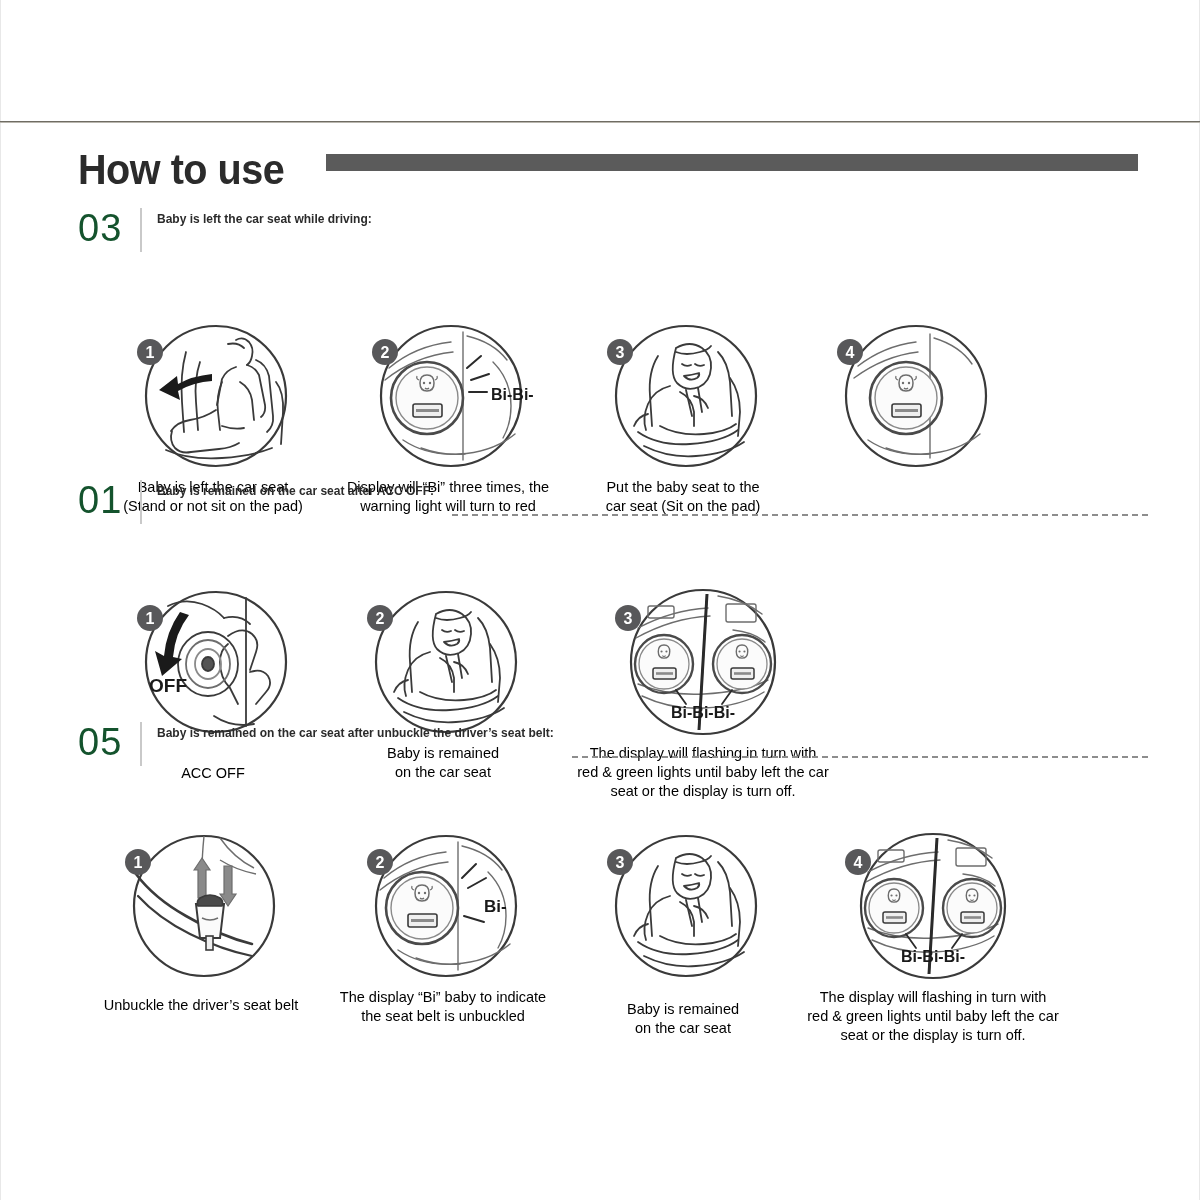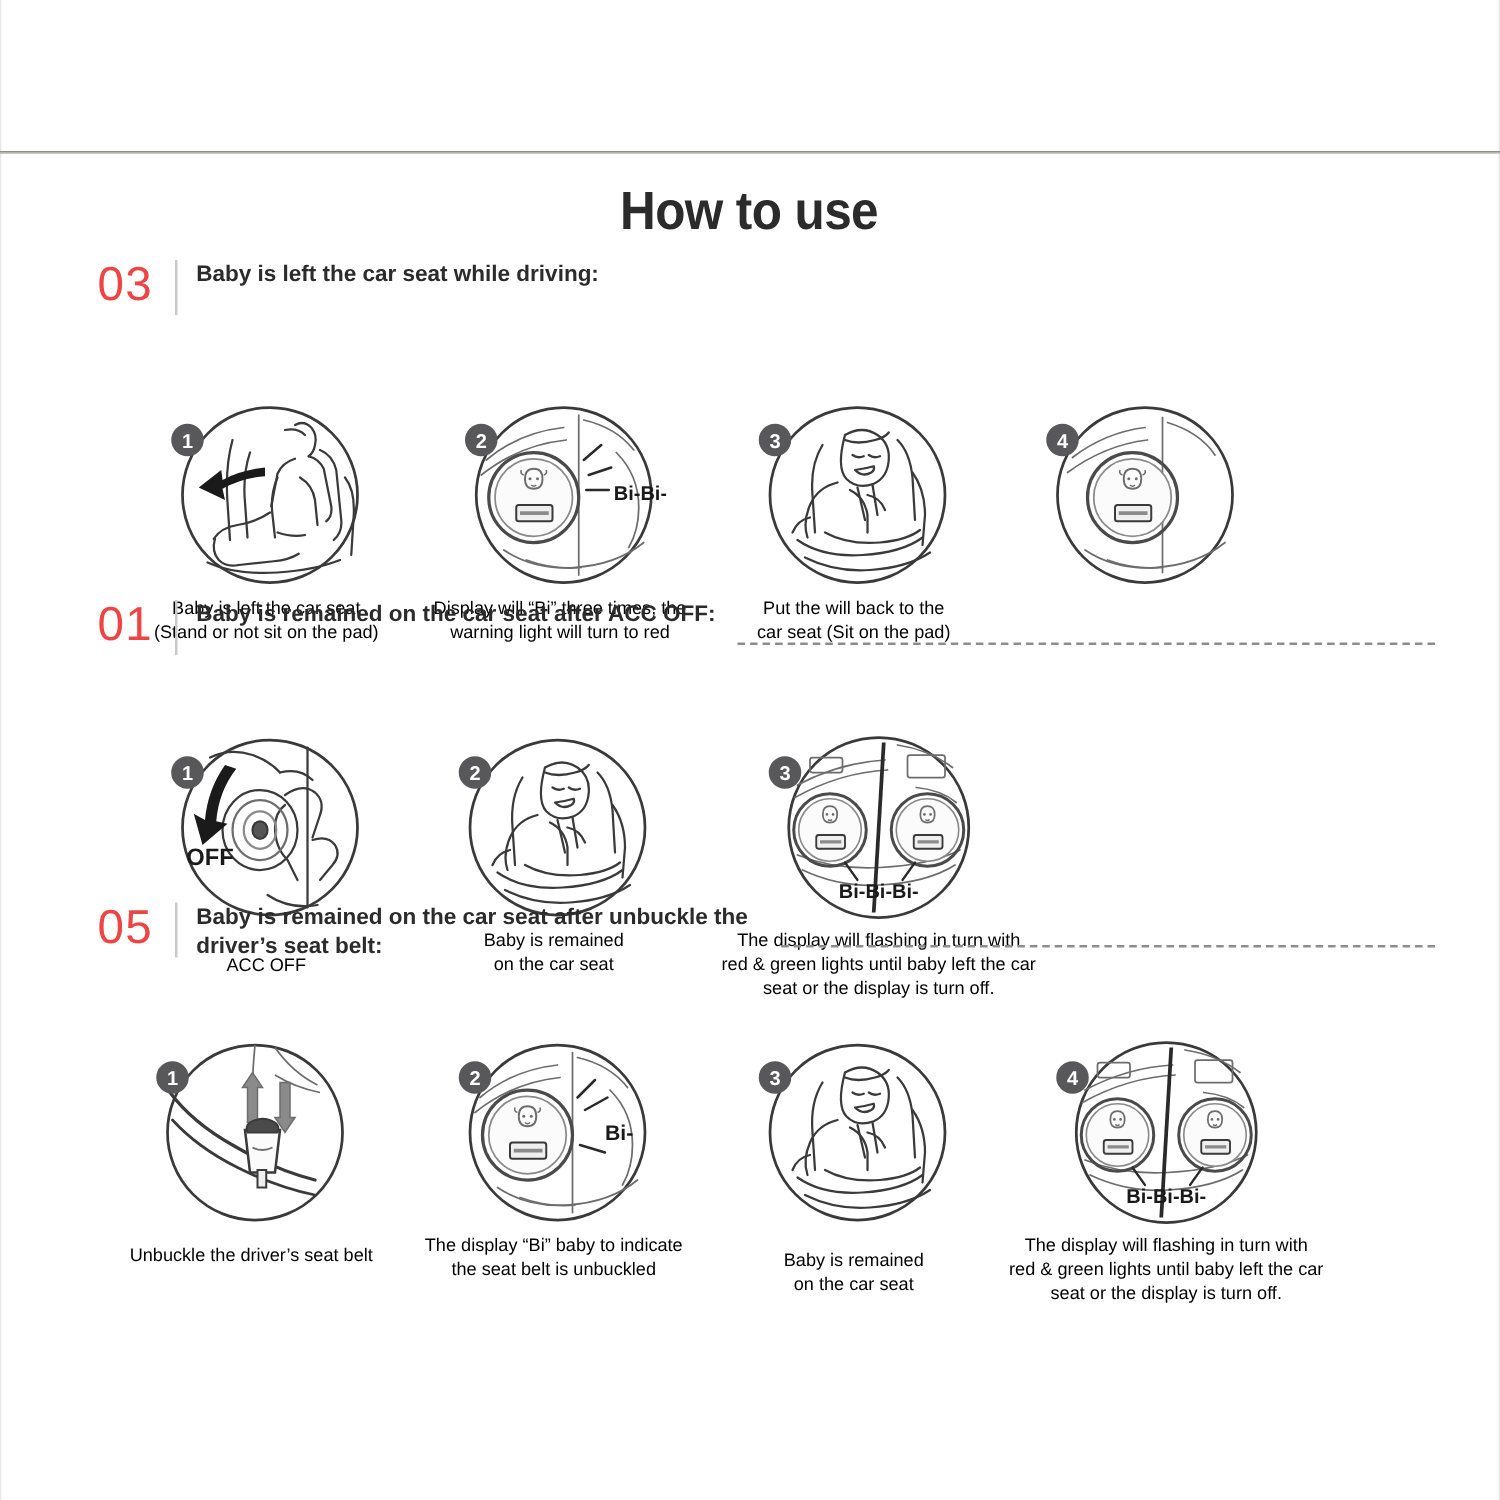--- a/index.html
+++ b/index.html
@@ -44,22 +44,20 @@
   .frame-right { right: 0; }
 
   
   .title-row {
     position: absolute;
     left: 78px;
     top: 148px;
     width: 1060px;
     height: 48px;
     display: flex;
-    align-items: center;
-    flex-direction: column;
   }
   .title-text {
     font-size: 43px;
     font-weight: bold;
     line-height: 1;
     letter-spacing: -0.5px;
     color: #2b2b2b;
     font-family: "Liberation Sans", sans-serif;
     transform: scaleX(0.92);
     transform-origin: left center;
@@ -80,35 +78,35 @@
     width: 1070px;
   }
   .sec-head {
     display: flex;
     align-items: flex-start;
     height: 56px;
   }
   .sec-num {
     font-size: 38px;
     font-weight: normal;
-    color: #ef4444;
+    color: #14532d;
     line-height: 44px;
     width: 62px;
     letter-spacing: 1px;
     font-family: "Liberation Sans", sans-serif;
   }
   .sec-divider {
     width: 2px;
     height: 44px;
     background: #c9c9c9;
     margin-right: 15px;
     margin-top: 2px;
   }
   .sec-title {
-    font-size: 18px;
+    font-size: 12px;
     font-weight: bold;
     line-height: 23px;
     color: #2b2b2b;
     padding-top: 2px;
     max-width: 420px;
   }
   .sec-dash {
     flex: 1;
     margin-left: 18px;
     margin-top: 36px;
@@ -269,21 +267,21 @@
               <path d="M88 68 l6 26"></path>
               <path d="M100 66 l4 24"></path>
               <path d="M46 124 q24 12 52 10 q30 -2 48 -14"></path>
               <path d="M132 56 q10 14 10 34 l-2 24"></path>
             </g>
             <circle cx="22" cy="30" r="13" fill="#58585a"></circle>
             <text x="22" y="36" text-anchor="middle" font-family="Liberation Sans, sans-serif" font-size="16" font-weight="bold" fill="#ffffff">3</text>
           </svg>
         </div>
         <div class="caption">
-          <div>Put the will back to the</div>
+          <div>Put the baby seat to the</div>
           <div>car seat (Sit on the pad)</div>
         </div>
       </div>
 
       <div class="panel" style="left:720px; top:60px;">
         <div class="illus-wrap">
           <svg width="170" height="150" viewBox="0 0 170 150">
             <circle cx="88" cy="74" r="70" fill="#fff" stroke="#3a3a3a" stroke-width="2.2"></circle>
             <g fill="none" stroke="#6d6d6d" stroke-width="1.4" stroke-linecap="round">
               <path d="M30 44 q26 -20 58 -24"></path>

